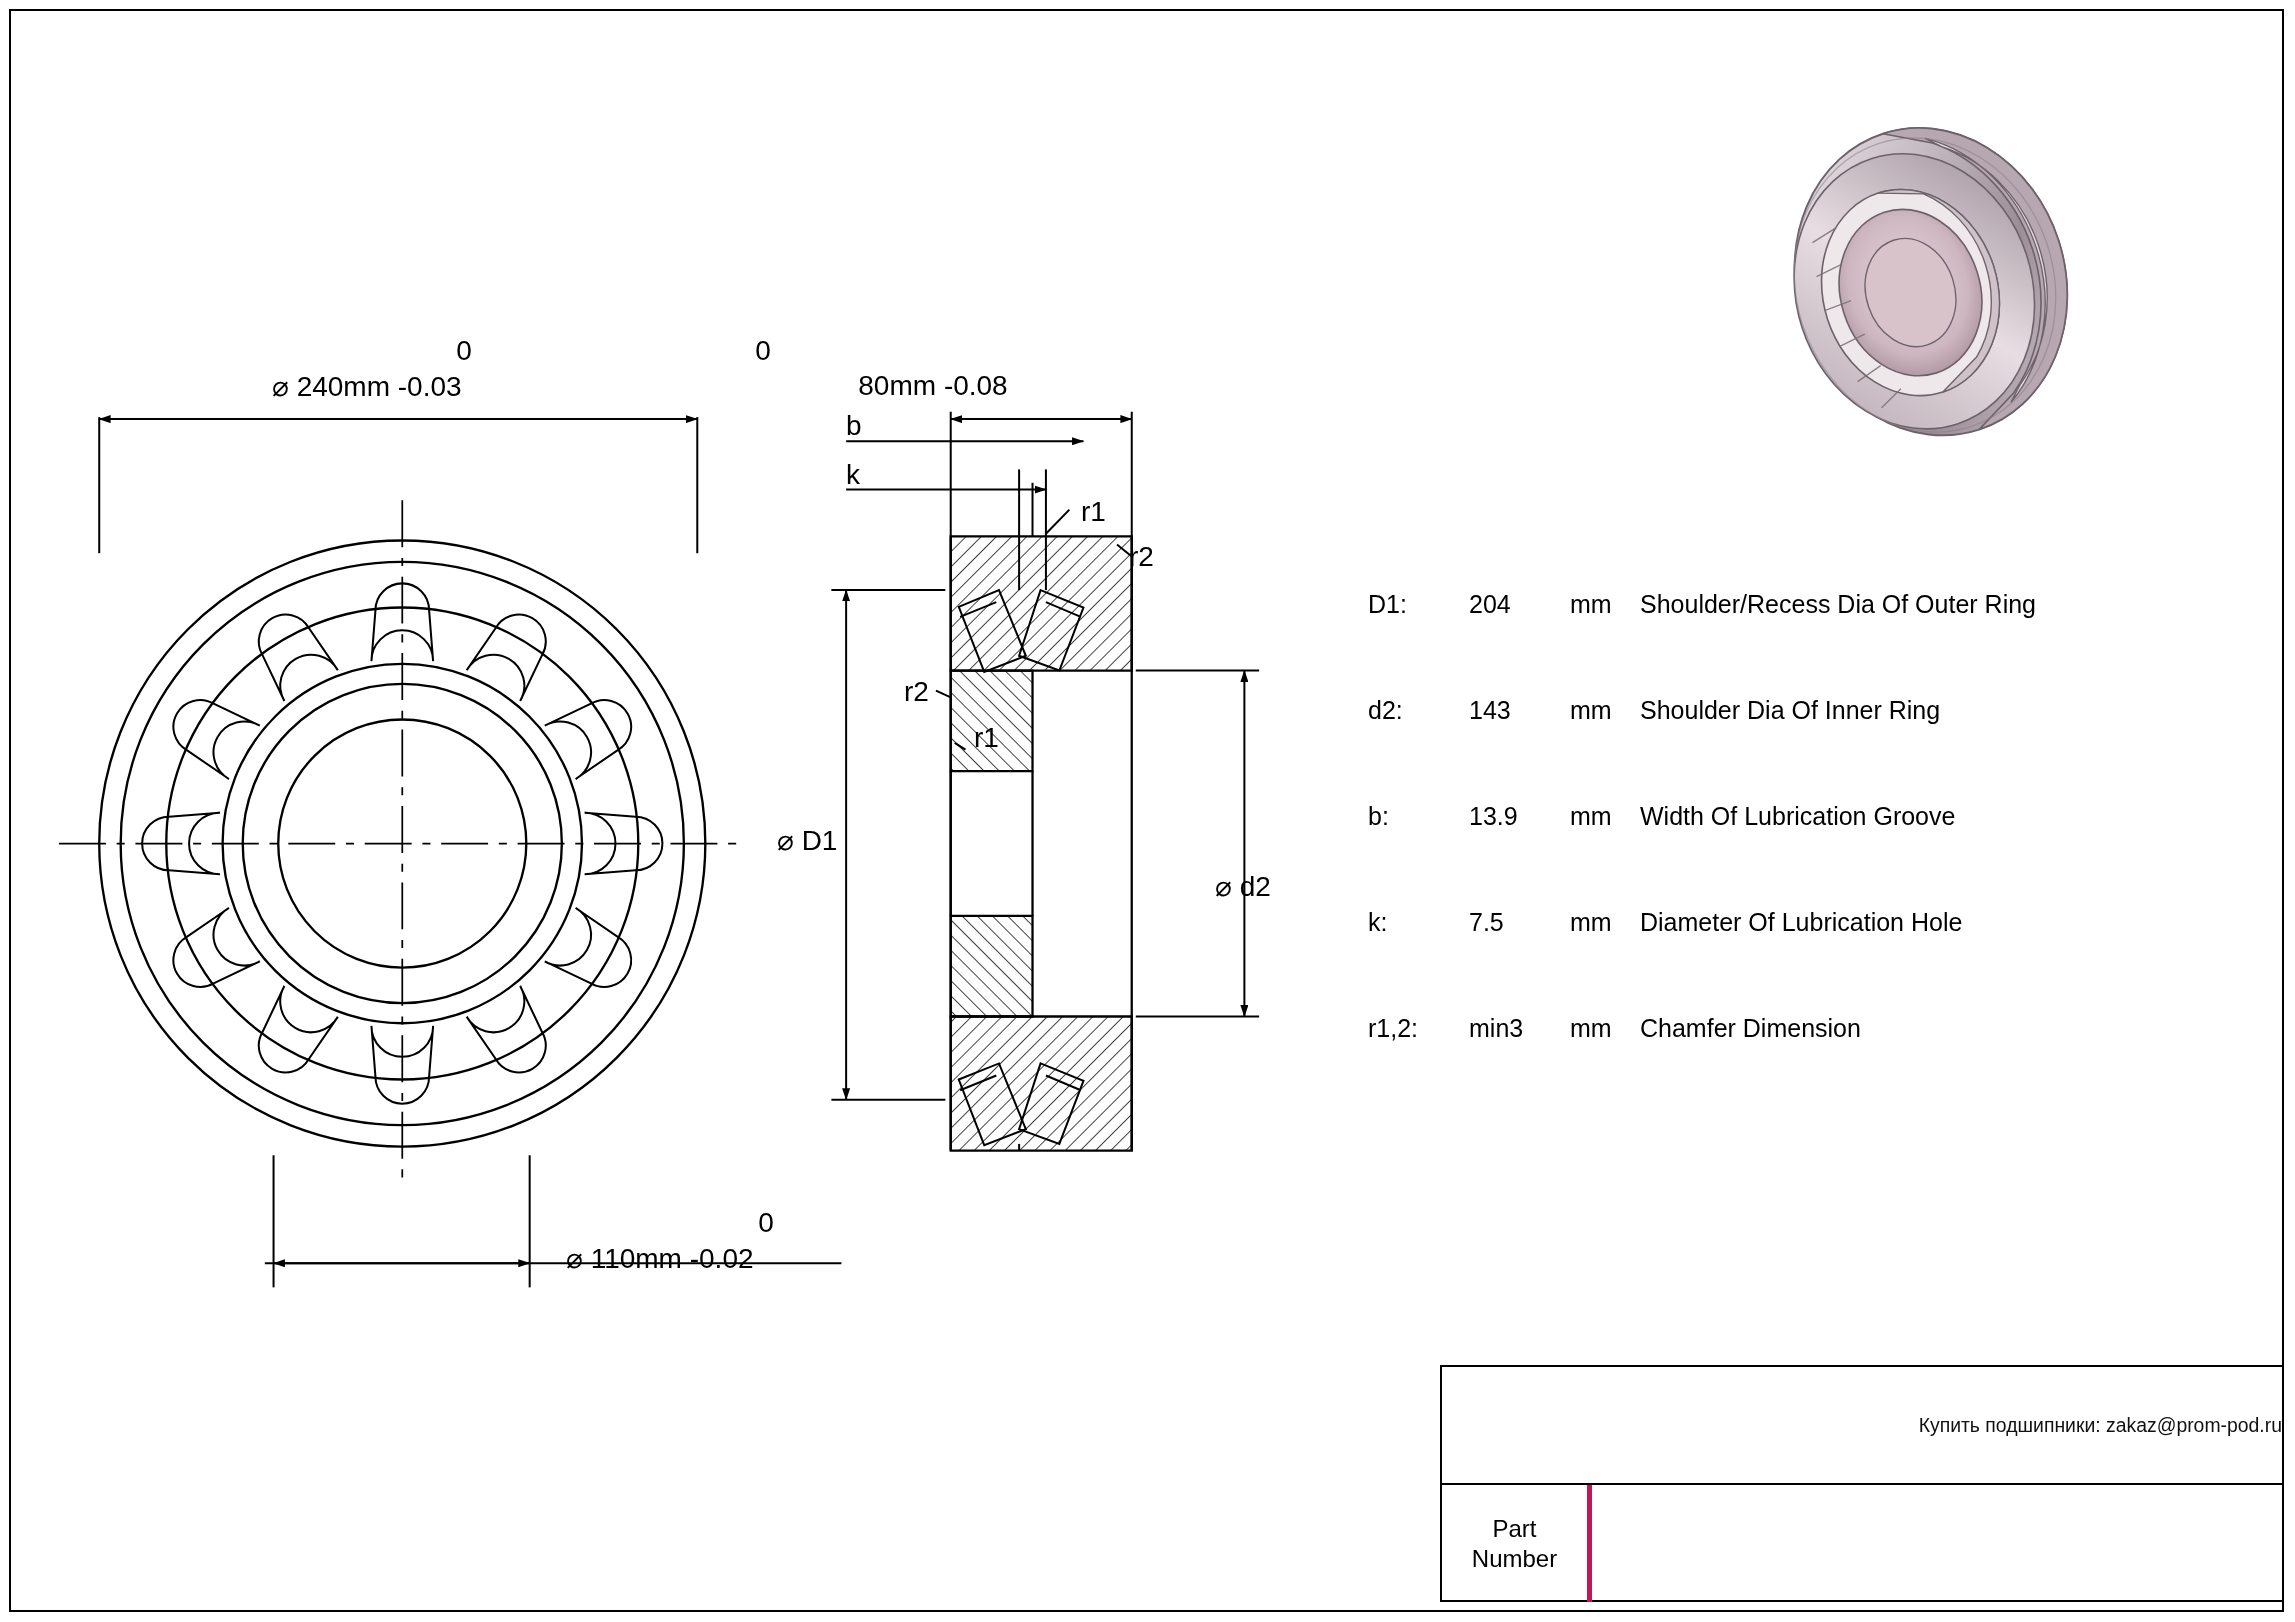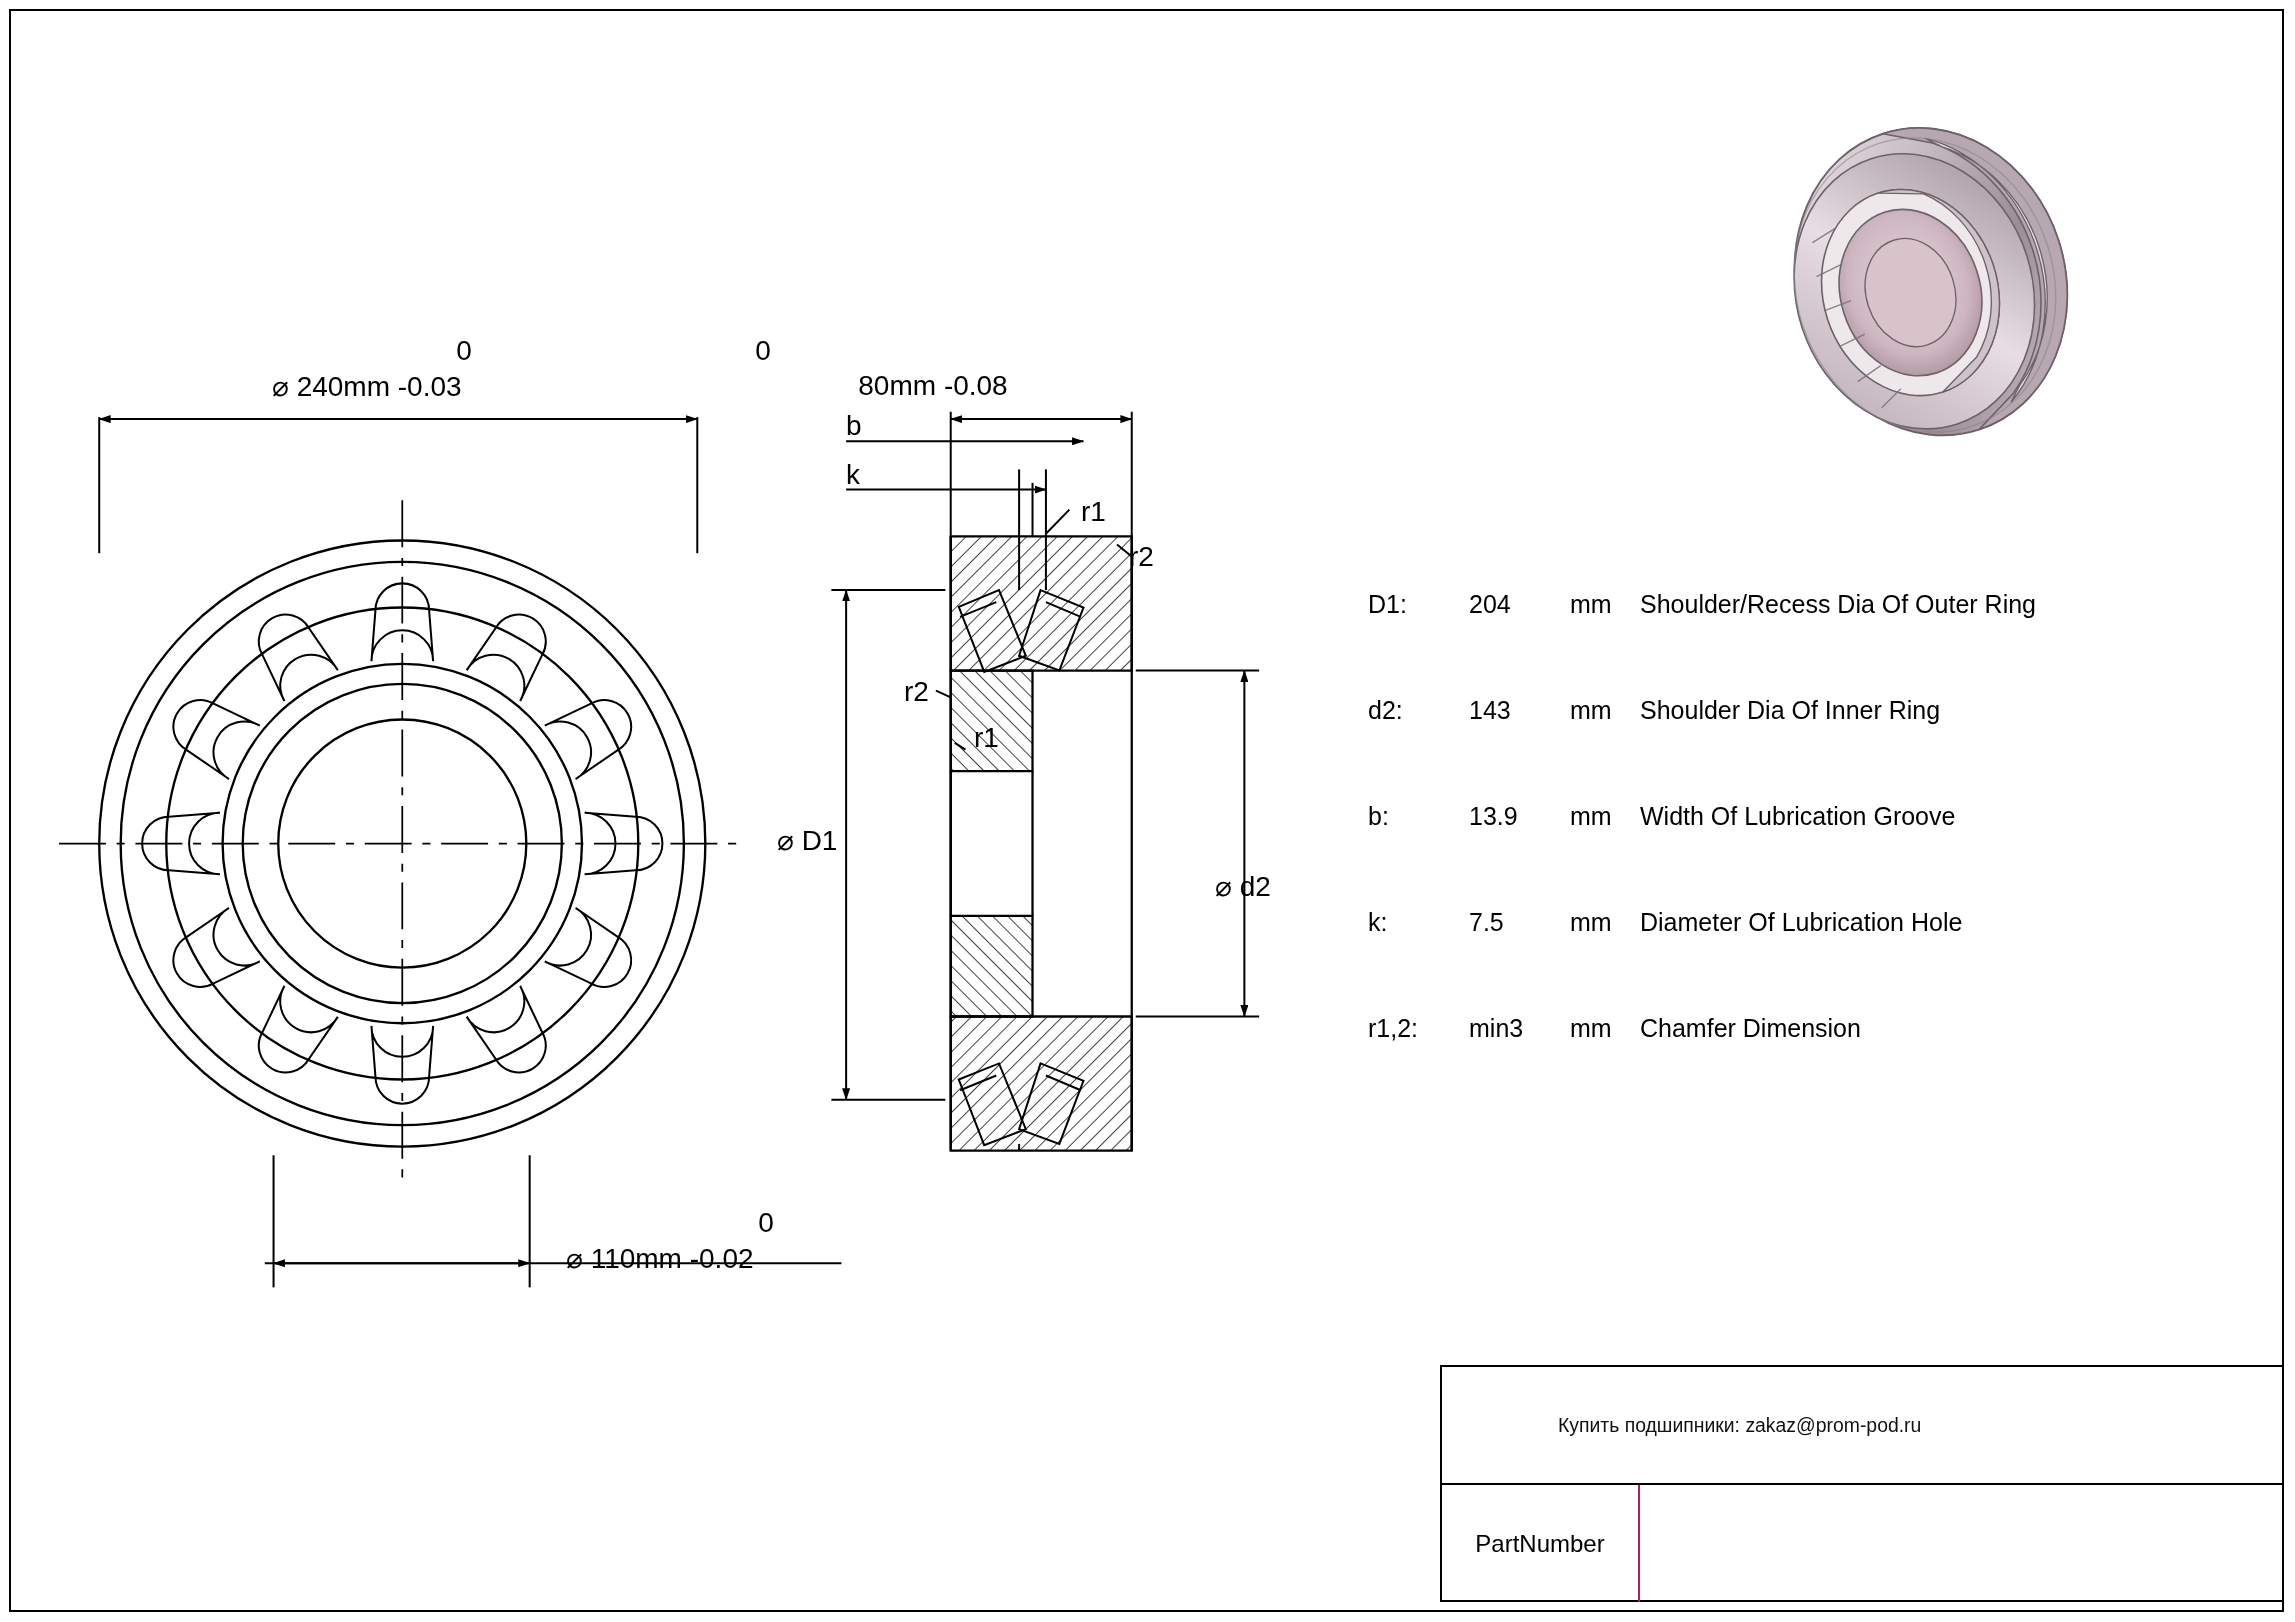--- a/index.html
+++ b/index.html
@@ -79,43 +79,42 @@
   }
   .tb-top {
     position: absolute;
     left: 0; top: 0;
     width: 100%;
     height: 118px;
     box-sizing: border-box;
     border-bottom: 2px solid #000;
     display: flex;
     align-items: center;
-    justify-content: flex-start;
-    padding-left: 29px;
+    justify-content: flex-end;
   }
   .tb-email {
     font-size: 19.4px;
     color: #111;
     text-align: center;
     padding-left: 87px;
   }
   .tb-bot {
     position: absolute;
     left: 0;
     top: 118px;
     width: 100%;
     height: 117px;
     display: flex;
   }
   .tb-label {
-    width: 198px;
+    width: 150px;
     box-sizing: border-box;
-    border-right: 2px solid #be185d;
+    border-right: 5px solid #be185d;
     display: flex;
-    flex-direction: row;
+    flex-direction: column;
     align-items: center;
     justify-content: center;
     font-size: 24px;
     line-height: 1.25;
   }
   .tb-main {
     flex: 1;
     display: flex;
     flex-direction: column;
     align-items: center;

